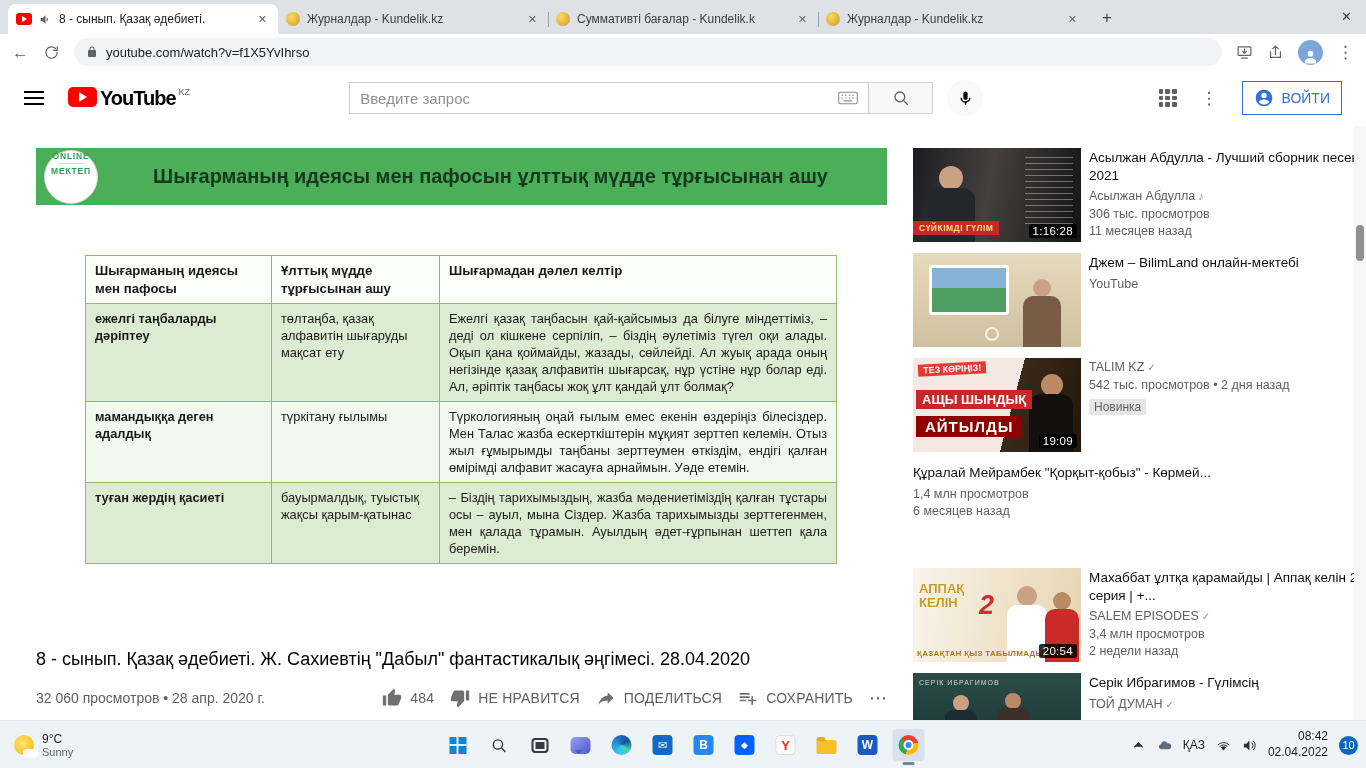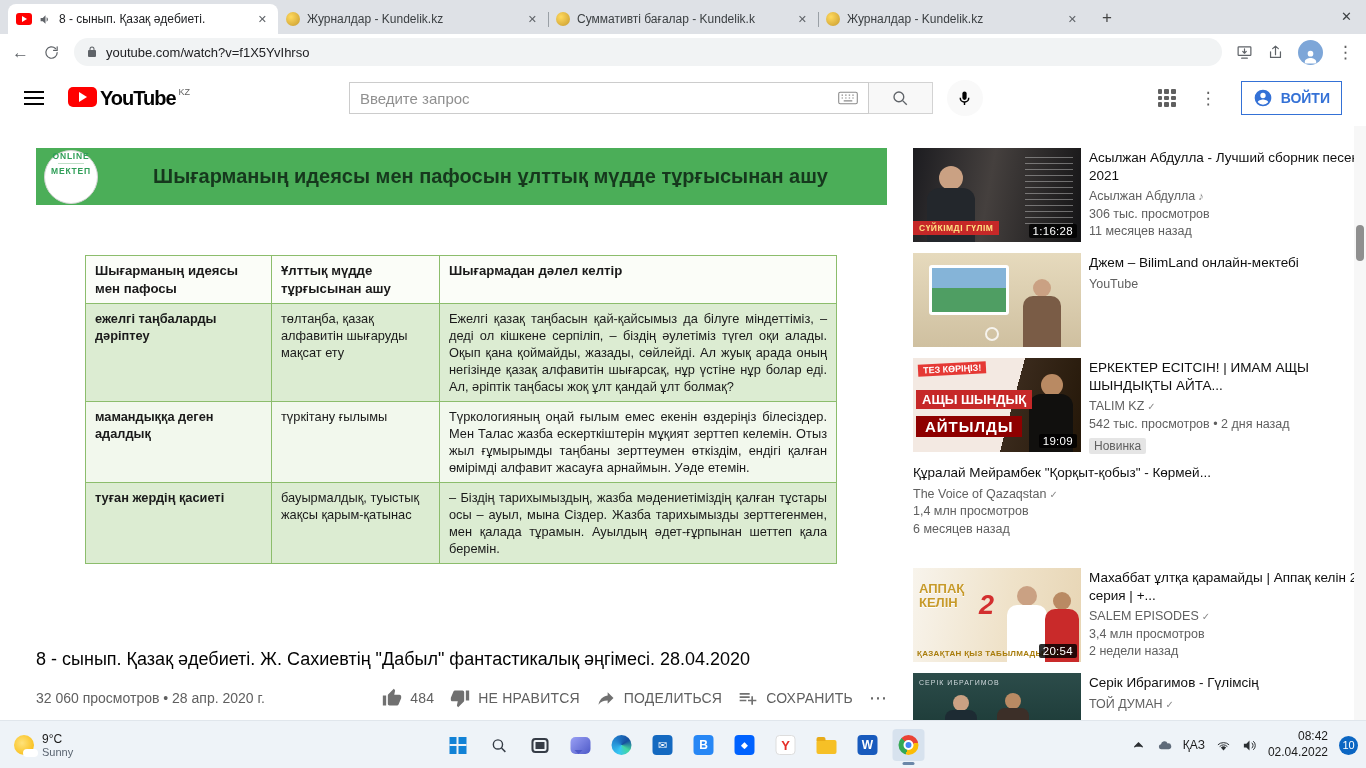--- a/index.html
+++ b/index.html
@@ -40,21 +40,21 @@
 .ysearch{display:flex;align-items:center;margin:0 auto}
 .sbox{width:520px;height:32px;border:1px solid #ccc;display:flex;align-items:center;padding:0 10px;gap:8px}
 .sbox input{flex:1;border:none;outline:none;font-size:15px;color:#111;font-family:inherit;background:transparent}
 .sbox input::placeholder{color:#909090}
 .sbtn{width:64px;height:32px;border:1px solid #d3d3d3;border-left:none;background:#f8f8f8;display:flex;align-items:center;justify-content:center}
 .mic{width:36px;height:36px;border-radius:50%;background:#f9f9f9;margin-left:14px;display:flex;align-items:center;justify-content:center}
 .ytright{display:flex;align-items:center;gap:24px;margin-left:16px}
 .grid9{width:18px;height:18px;display:grid;grid-template-columns:repeat(3,1fr);gap:2px}
 .grid9 i{background:#606060;border-radius:1px}
 .kebab{font-size:17px;color:#606060}
-.signin{display:flex;align-items:center;gap:8px;border:1px solid #3471d6;color:#3471d6;font-size:14px;font-weight:700;padding:6px 11px;background:#fff}
+.signin{display:flex;align-items:center;gap:8px;border:1px solid #3471d6;color:#3471d6;font-size:14px;font-weight:400;padding:6px 11px;background:#fff}
 
 
 .banner{position:absolute;left:36px;top:148px;width:851px;height:57px;background:#4bae58;display:flex;align-items:center;justify-content:center;padding:0 20px 0 78px}
 .btitle{font-size:20px;font-weight:bold;color:#16381d;text-align:center;line-height:1.15}
 .slogo{position:absolute;left:44px;top:150px;width:54px;height:54px;border-radius:50%;background:#fff;border:1px solid #d5d5d5;display:flex;flex-direction:column;align-items:center;color:#2f9e57;font-size:8.5px;font-weight:bold;letter-spacing:.8px;z-index:2}
 .slogo i{width:26px;height:1px;background:#bfe0c8;margin:2px 0}
 .twrap{position:absolute;left:85px;top:255px;width:634px}
 table{border-collapse:collapse;width:100%;table-layout:fixed}
 th,td{border:1px solid #8cbd6c;padding:6px 9px;vertical-align:top;text-align:left;font-size:12.8px;line-height:1.33;color:#1a1a1a}
 th{font-size:13.2px;background:#fbfdf8;height:40px}
@@ -378,31 +378,29 @@
   <div class="sug">
     <div class="thumb t3">
       <span class="head"></span>
       <span class="body"></span>
       <span class="t3a">ТЕЗ КӨРІҢІЗ!</span>
       <span class="t3b">АЩЫ ШЫНДЫҚ</span>
       <span class="t3c">АЙТЫЛДЫ</span>
       <span class="dur">19:09</span>
     </div>
     <div class="sinfo">
-      <div class="stitle">ЕРКЕКТЕР ЕСІТСІН! | ИМАМ АЩЫ ШЫНДЫҚТЫ АЙТА...</div>
       <div class="schan"><span>TALIM KZ</span><span class="chk">✓</span></div>
       <div class="smeta">542 тыс. просмотров • 2 дня назад</div>
       <span class="badge">Новинка</span>
     </div>
   </div>
 
   <div class="sug">
     <div class="sinfo">
       <div class="stitle">Құралай Мейрамбек "Қорқыт-қобыз" - Көрмей...</div>
-      <div class="schan"><span>The Voice of Qazaqstan</span><span class="chk">✓</span></div>
       <div class="smeta">1,4 млн просмотров</div>
       <div class="smeta">6 месяцев назад</div>
     </div>
   </div>
 
   <div class="sug">
     <div class="thumb t5">
       <span class="head"></span>
       <span class="body"></span>
       <span class="head2"></span>

